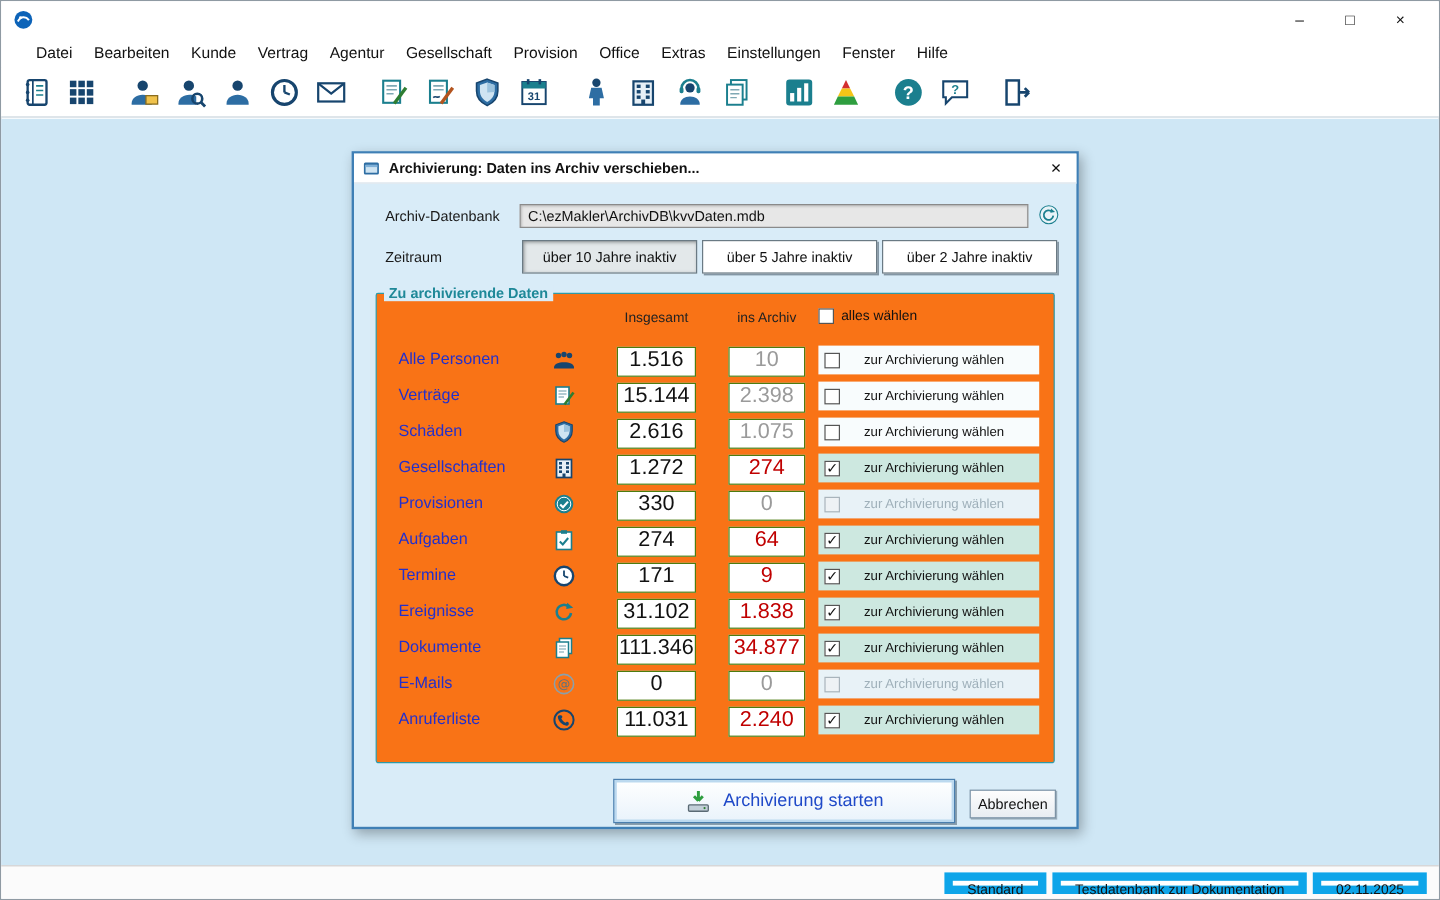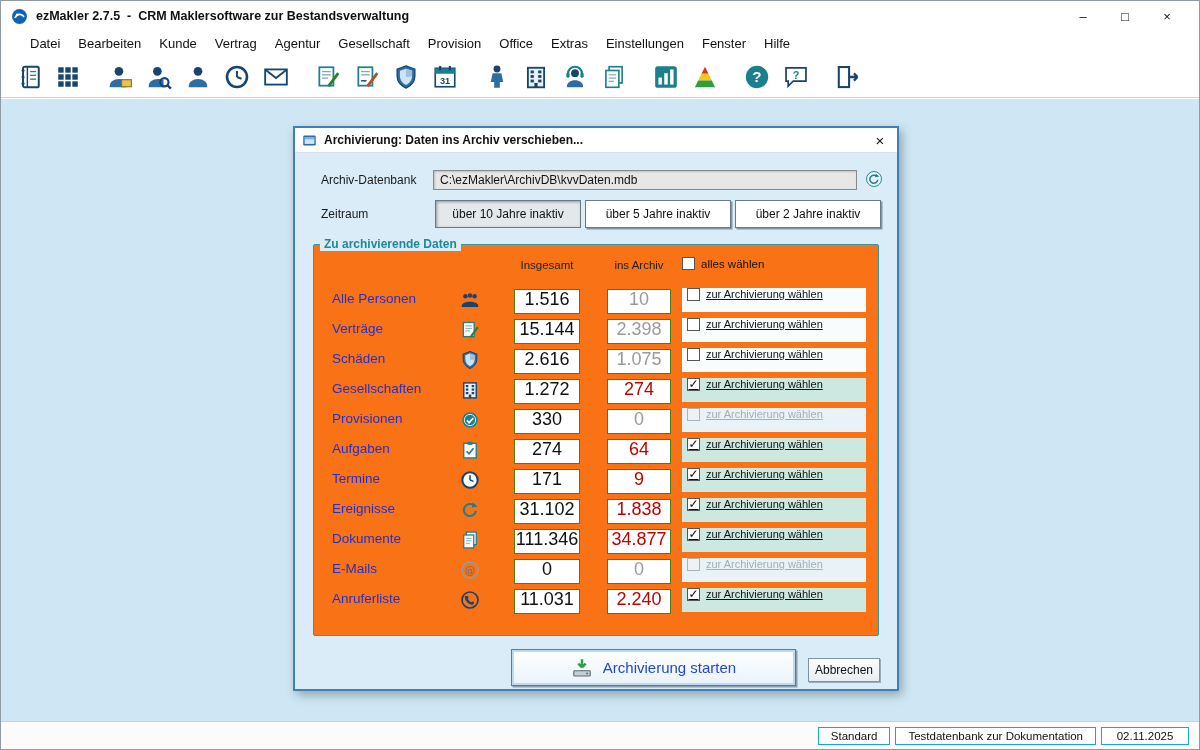--- a/index.html
+++ b/index.html
@@ -57,21 +57,21 @@
   .row-label{position:absolute;left:18px;top:6px;font-size:13.5px;color:#2330cc;}
   .row-icon{position:absolute;left:146px;top:5px;width:20px;height:20px;}
   .row-icon svg{width:100%;height:100%;display:block;}
   .field{position:absolute;top:4px;height:25px;line-height:19px;background:#fff;
     border:1px solid #4d7c0f;text-align:center;font-size:18px;}
   .f-total{left:200px;width:66px;color:#111;}
   .f-archiv{left:293px;width:64px;}
   .archiv-red{color:#c00000;}
   .archiv-gray{color:#9a9a9a;}
   .band{position:absolute;left:368px;top:3px;width:184px;height:24px;display:flex;
-    align-items:flex-start;gap:6px;padding:0 5px;text-decoration:underline;}
+    align-items:center;gap:20px;padding:0 5px;}
   .band-unchecked{background:#f8fcfd;color:#111;}
   .band-checked{background:#cde8e0;color:#111;}
   .band-disabled{background:#e8f2f7;color:#9fb0ba;}
   .cbx{width:13px;height:13px;background:#fff;border:1px solid #555;font-size:12px;
     line-height:11px;text-align:center;color:#111;flex:0 0 auto;}
   .cbx.disabled{border-color:#a8b4bc;background:#eef2f5;}
   .cb-text{font-size:11px;}
   
   .start-btn{position:absolute;left:216px;top:496px;width:285px;height:37px;display:flex;
     align-items:center;justify-content:center;gap:10px;background:linear-gradient(#ffffff,#e9f3fb);
@@ -79,36 +79,35 @@
     color:#1f49c8;font-size:15px;font-family:"Liberation Sans",sans-serif;}
   .start-btn .btn-ic{width:22px;height:22px;}
   .start-btn .btn-ic svg{width:100%;height:100%;display:block;}
   .cancel-btn{position:absolute;left:513px;top:505px;width:72px;height:24px;font-size:12px;
     font-family:"Liberation Sans",sans-serif;background:linear-gradient(#fdfdfd,#e8edf2);
     border:1px solid #7d93a5;box-shadow:1px 1px 0 rgba(60,80,95,.4);color:#111;}
   
   .statusbar{position:absolute;bottom:0;left:0;width:100%;height:28px;background:#fbfbfb;
     border-top:1px solid #cfcfcf;display:flex;align-items:center;justify-content:flex-end;
     padding:0 10px;gap:5px;}
-  .sb-box{border:1px solid #0ea5e9;height:18px;line-height:16px;padding:0 12px;font-size:11.5px;
+  .sb-box{border:7px solid #0ea5e9;height:18px;line-height:16px;padding:0 12px;font-size:11.5px;
     background:#fff;text-align:center;}
   .sb-date{min-width:88px;}
 </style>
 </head>
 <body>
 
 <div class="window">
 
   <div class="titlebar">
     <span class="app-icon"><svg viewBox="0 0 24 24">
           <circle cx="12" cy="12" r="10.5" fill="#0c63b8"></circle>
           <path d="M5.5 14c3.5-6.5 9.5-6 13-1.5" stroke="#fff" stroke-width="2.4" fill="none"></path>
           <circle cx="8.5" cy="9.5" r="1.6" fill="#fff"></circle>
         </svg></span>
-    <span class="title">ezMakler 2.7.5  -  CRM Maklersoftware zur Bestandsverwaltung</span>
     <div class="win-controls">
       <span class="win-btn">–</span>
       <span class="win-btn">□</span>
       <span class="win-btn">×</span>
     </div>
   </div>
 
   <div class="menubar">
       <span class="menu-item">Datei</span>
       <span class="menu-item">Bearbeiten</span>

